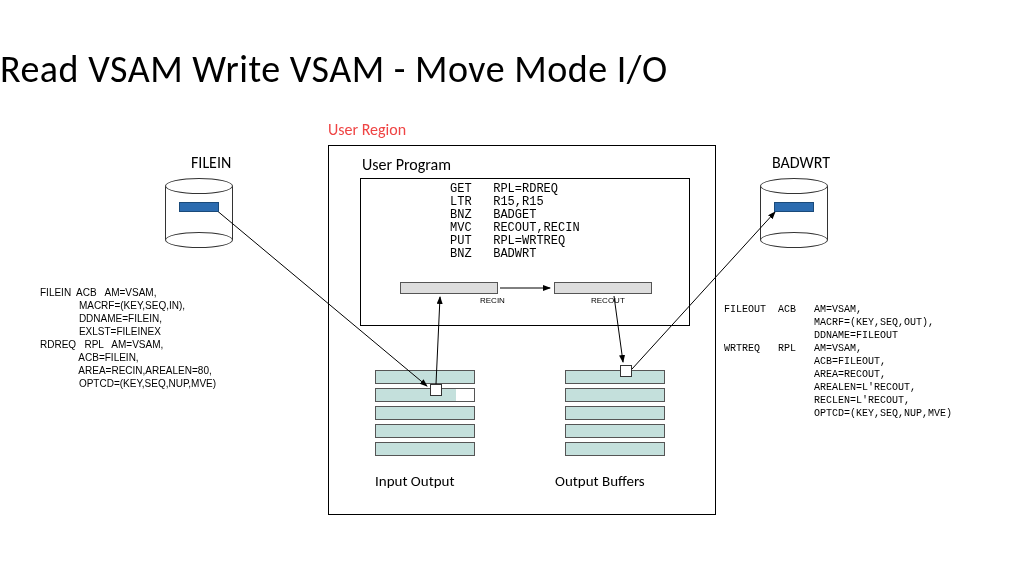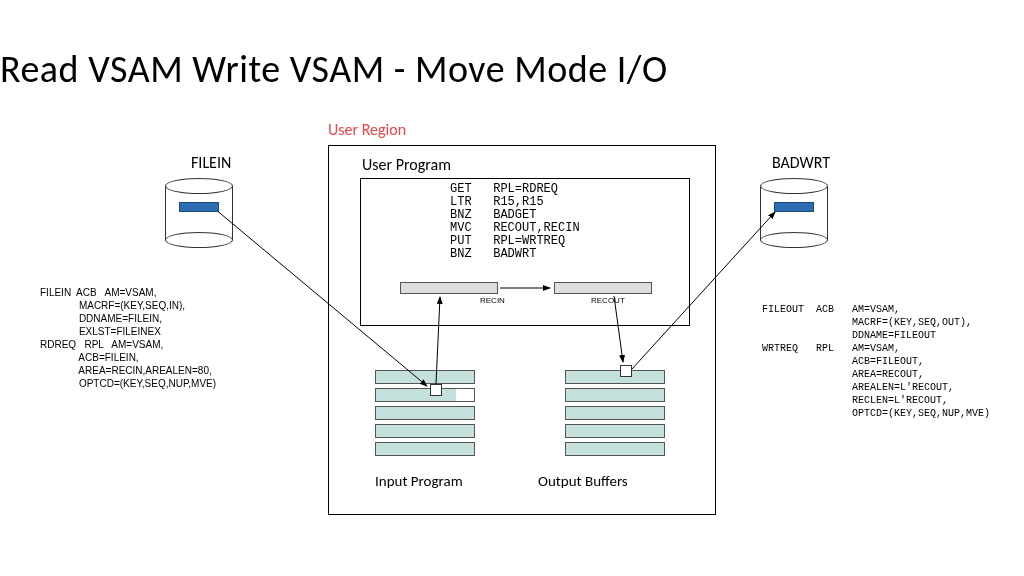--- a/index.html
+++ b/index.html
@@ -153,21 +153,20 @@
   }
   .acb-right {
     position: absolute;
     top: 303px;
     left: 724px;
     font-family: "Courier New", monospace;
     font-size: 10px;
     line-height: 13px;
     white-space: pre;
     color: #000;
-    margin-left: 38px;
   }
   .buffers {
     position: absolute;
     top: 370px;
     width: 100px;
   }
   .buffers-in { left: 375px; }
   .buffers-out { left: 565px; }
   .buf-row {
     height: 14px;
@@ -181,21 +180,21 @@
     height: 12px;
     background: #fff;
     border: 1px solid #333;
   }
   .buf-label {
     position: absolute;
     font-size: 15px;
     color: #000;
   }
   .buf-label-in { top: 472px; left: 375px; }
-  .buf-label-out { top: 472px; left: 538px; }
+  .buf-label-out { top: 472px; left: 555px; }
   svg.arrows {
     position: absolute;
     top: 0;
     left: 0;
     width: 1024px;
     height: 576px;
     pointer-events: none;
   }
 </style>
 </head>
@@ -268,21 +267,21 @@
 
 <div class="buffers buffers-out">
   <div class="buf-row"></div>
   <div class="buf-row"></div>
   <div class="buf-row"></div>
   <div class="buf-row"></div>
   <div class="buf-row"></div>
 </div>
 <div class="buf-small-box" style="top:365px;left:620px;"></div>
 
-<div class="buf-label buf-label-in">Input Program</div>
+<div class="buf-label buf-label-in">Input Output</div>
 <div class="buf-label buf-label-out">Output Buffers</div>
 
 <svg class="arrows">
   <defs>
     <marker id="ah" markerWidth="8" markerHeight="8" refX="7" refY="3" orient="auto">
       <path d="M0,0 L8,3 L0,6 Z" fill="#000"></path>
     </marker>
   </defs>
 
   <line x1="215" y1="209" x2="427" y2="386" stroke="#000" stroke-width="1" marker-end="url(#ah)"></line>

